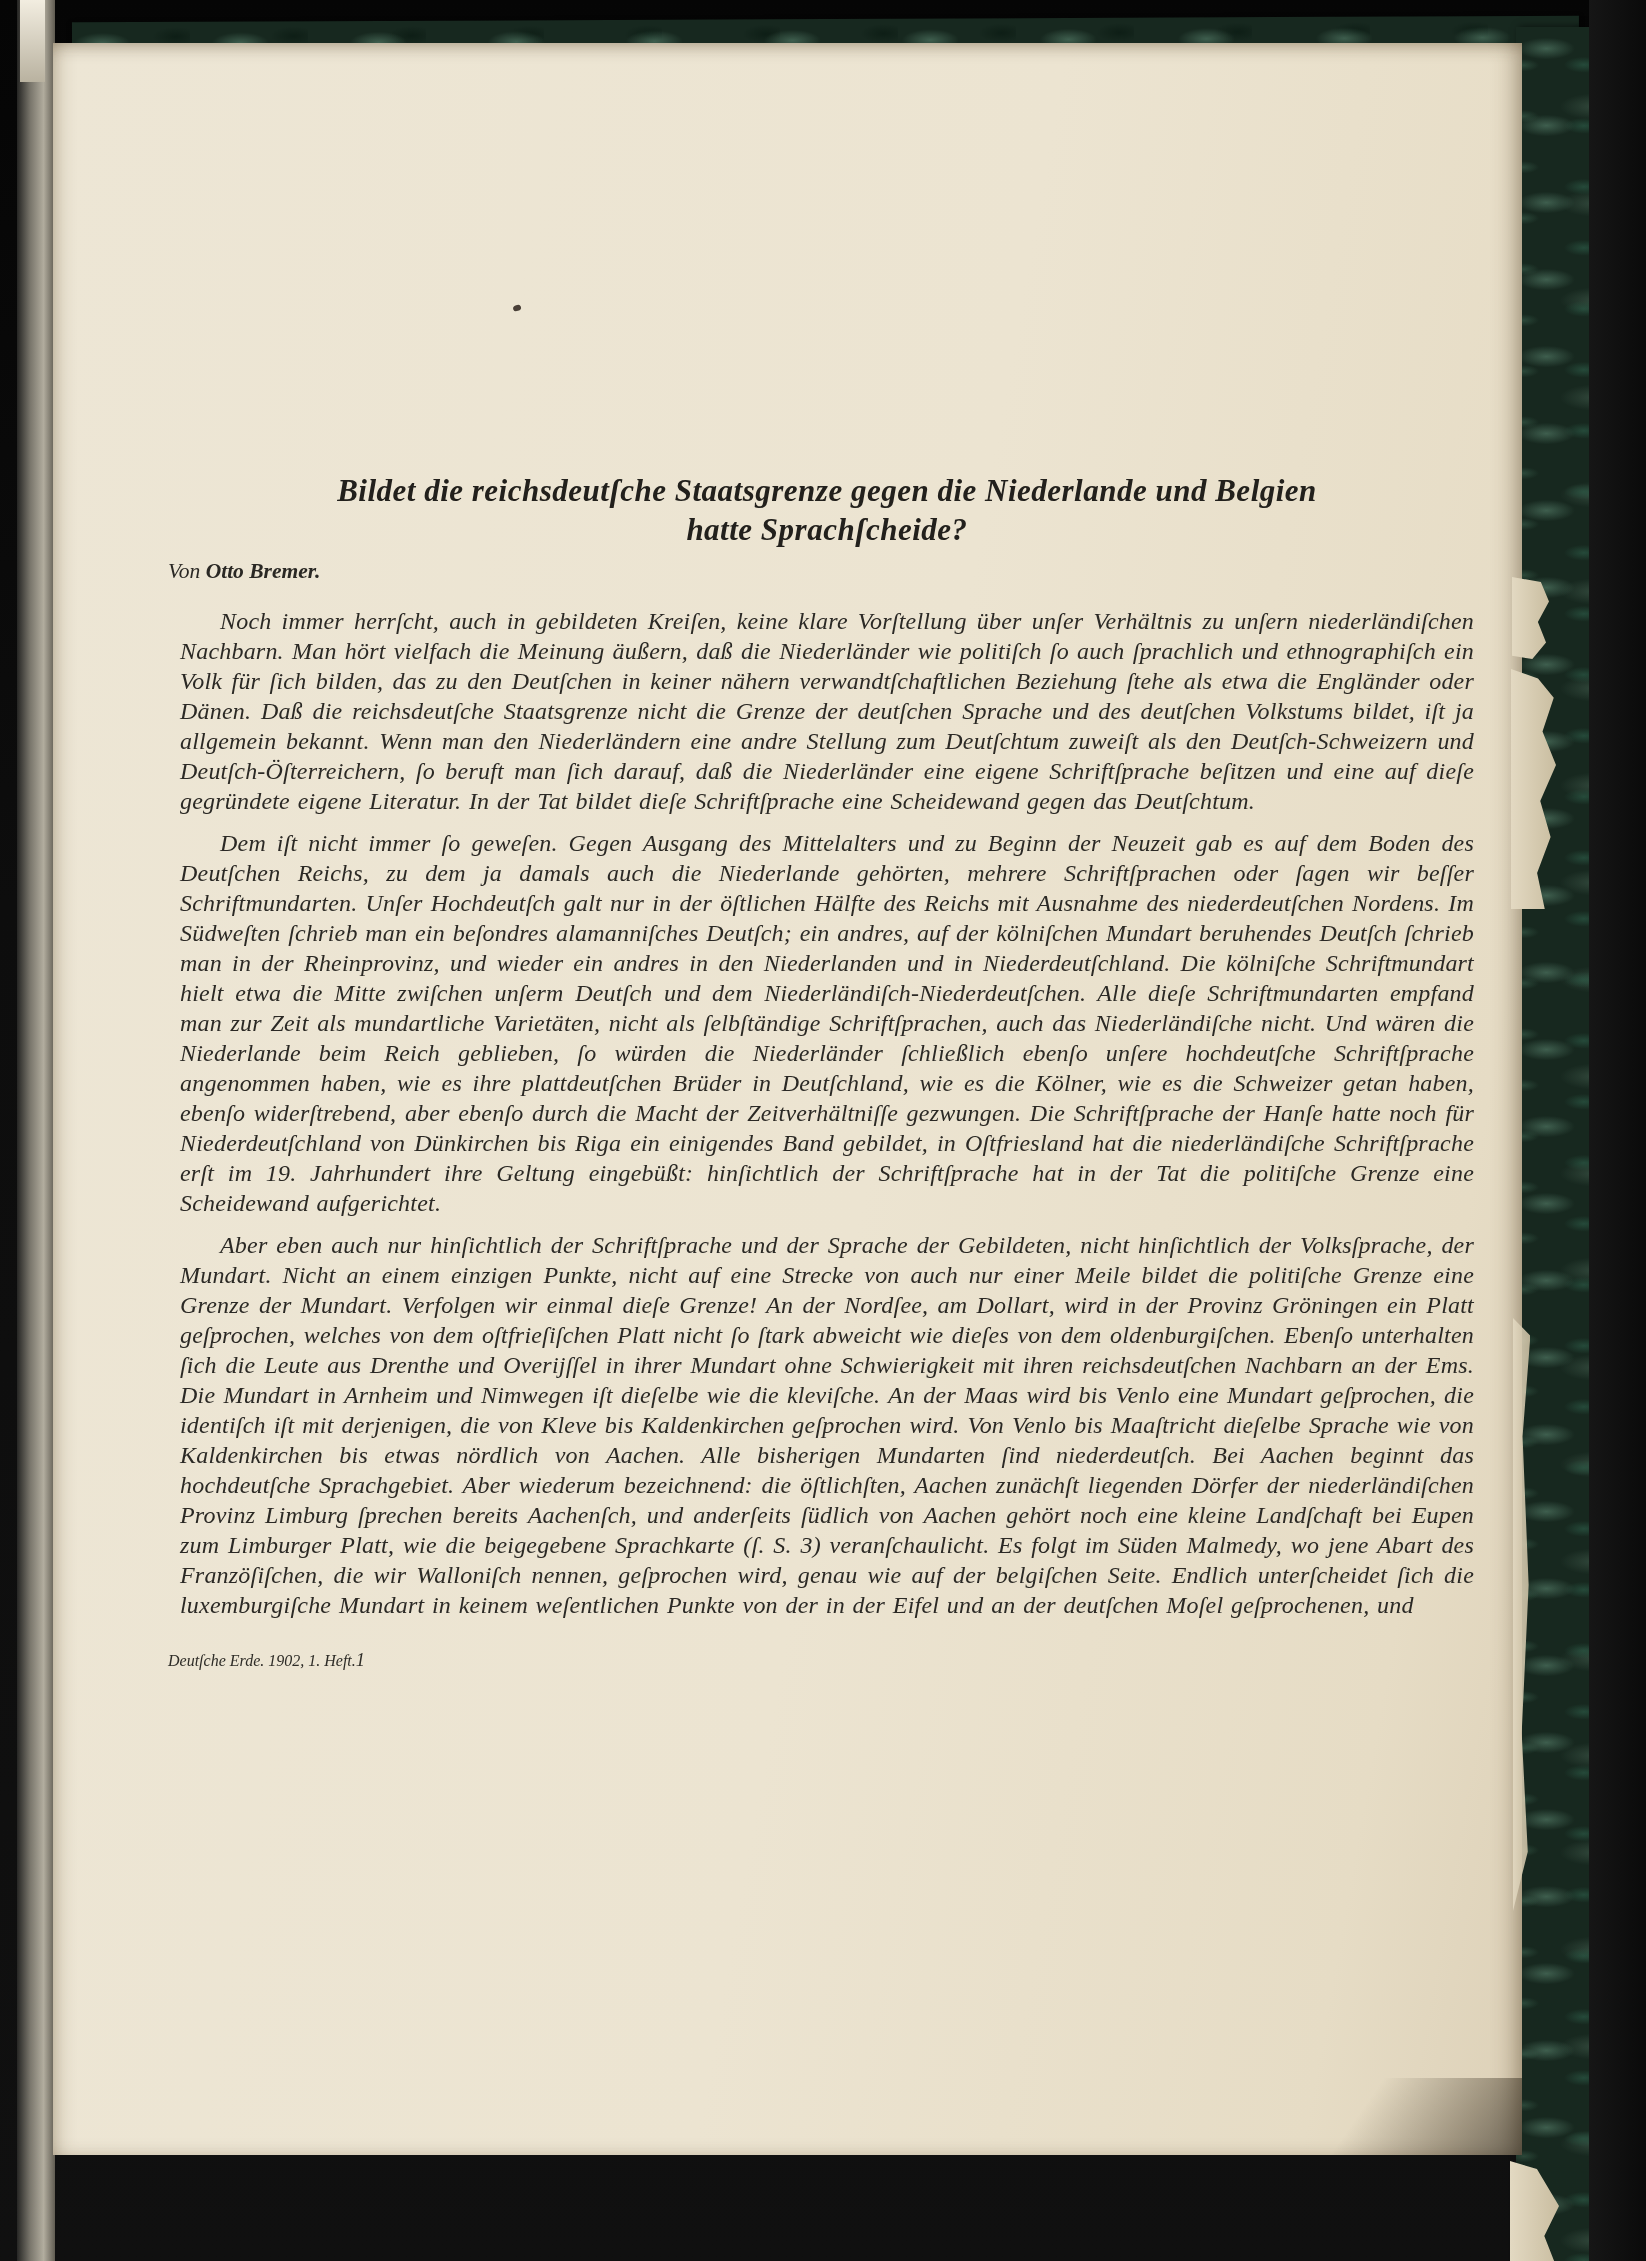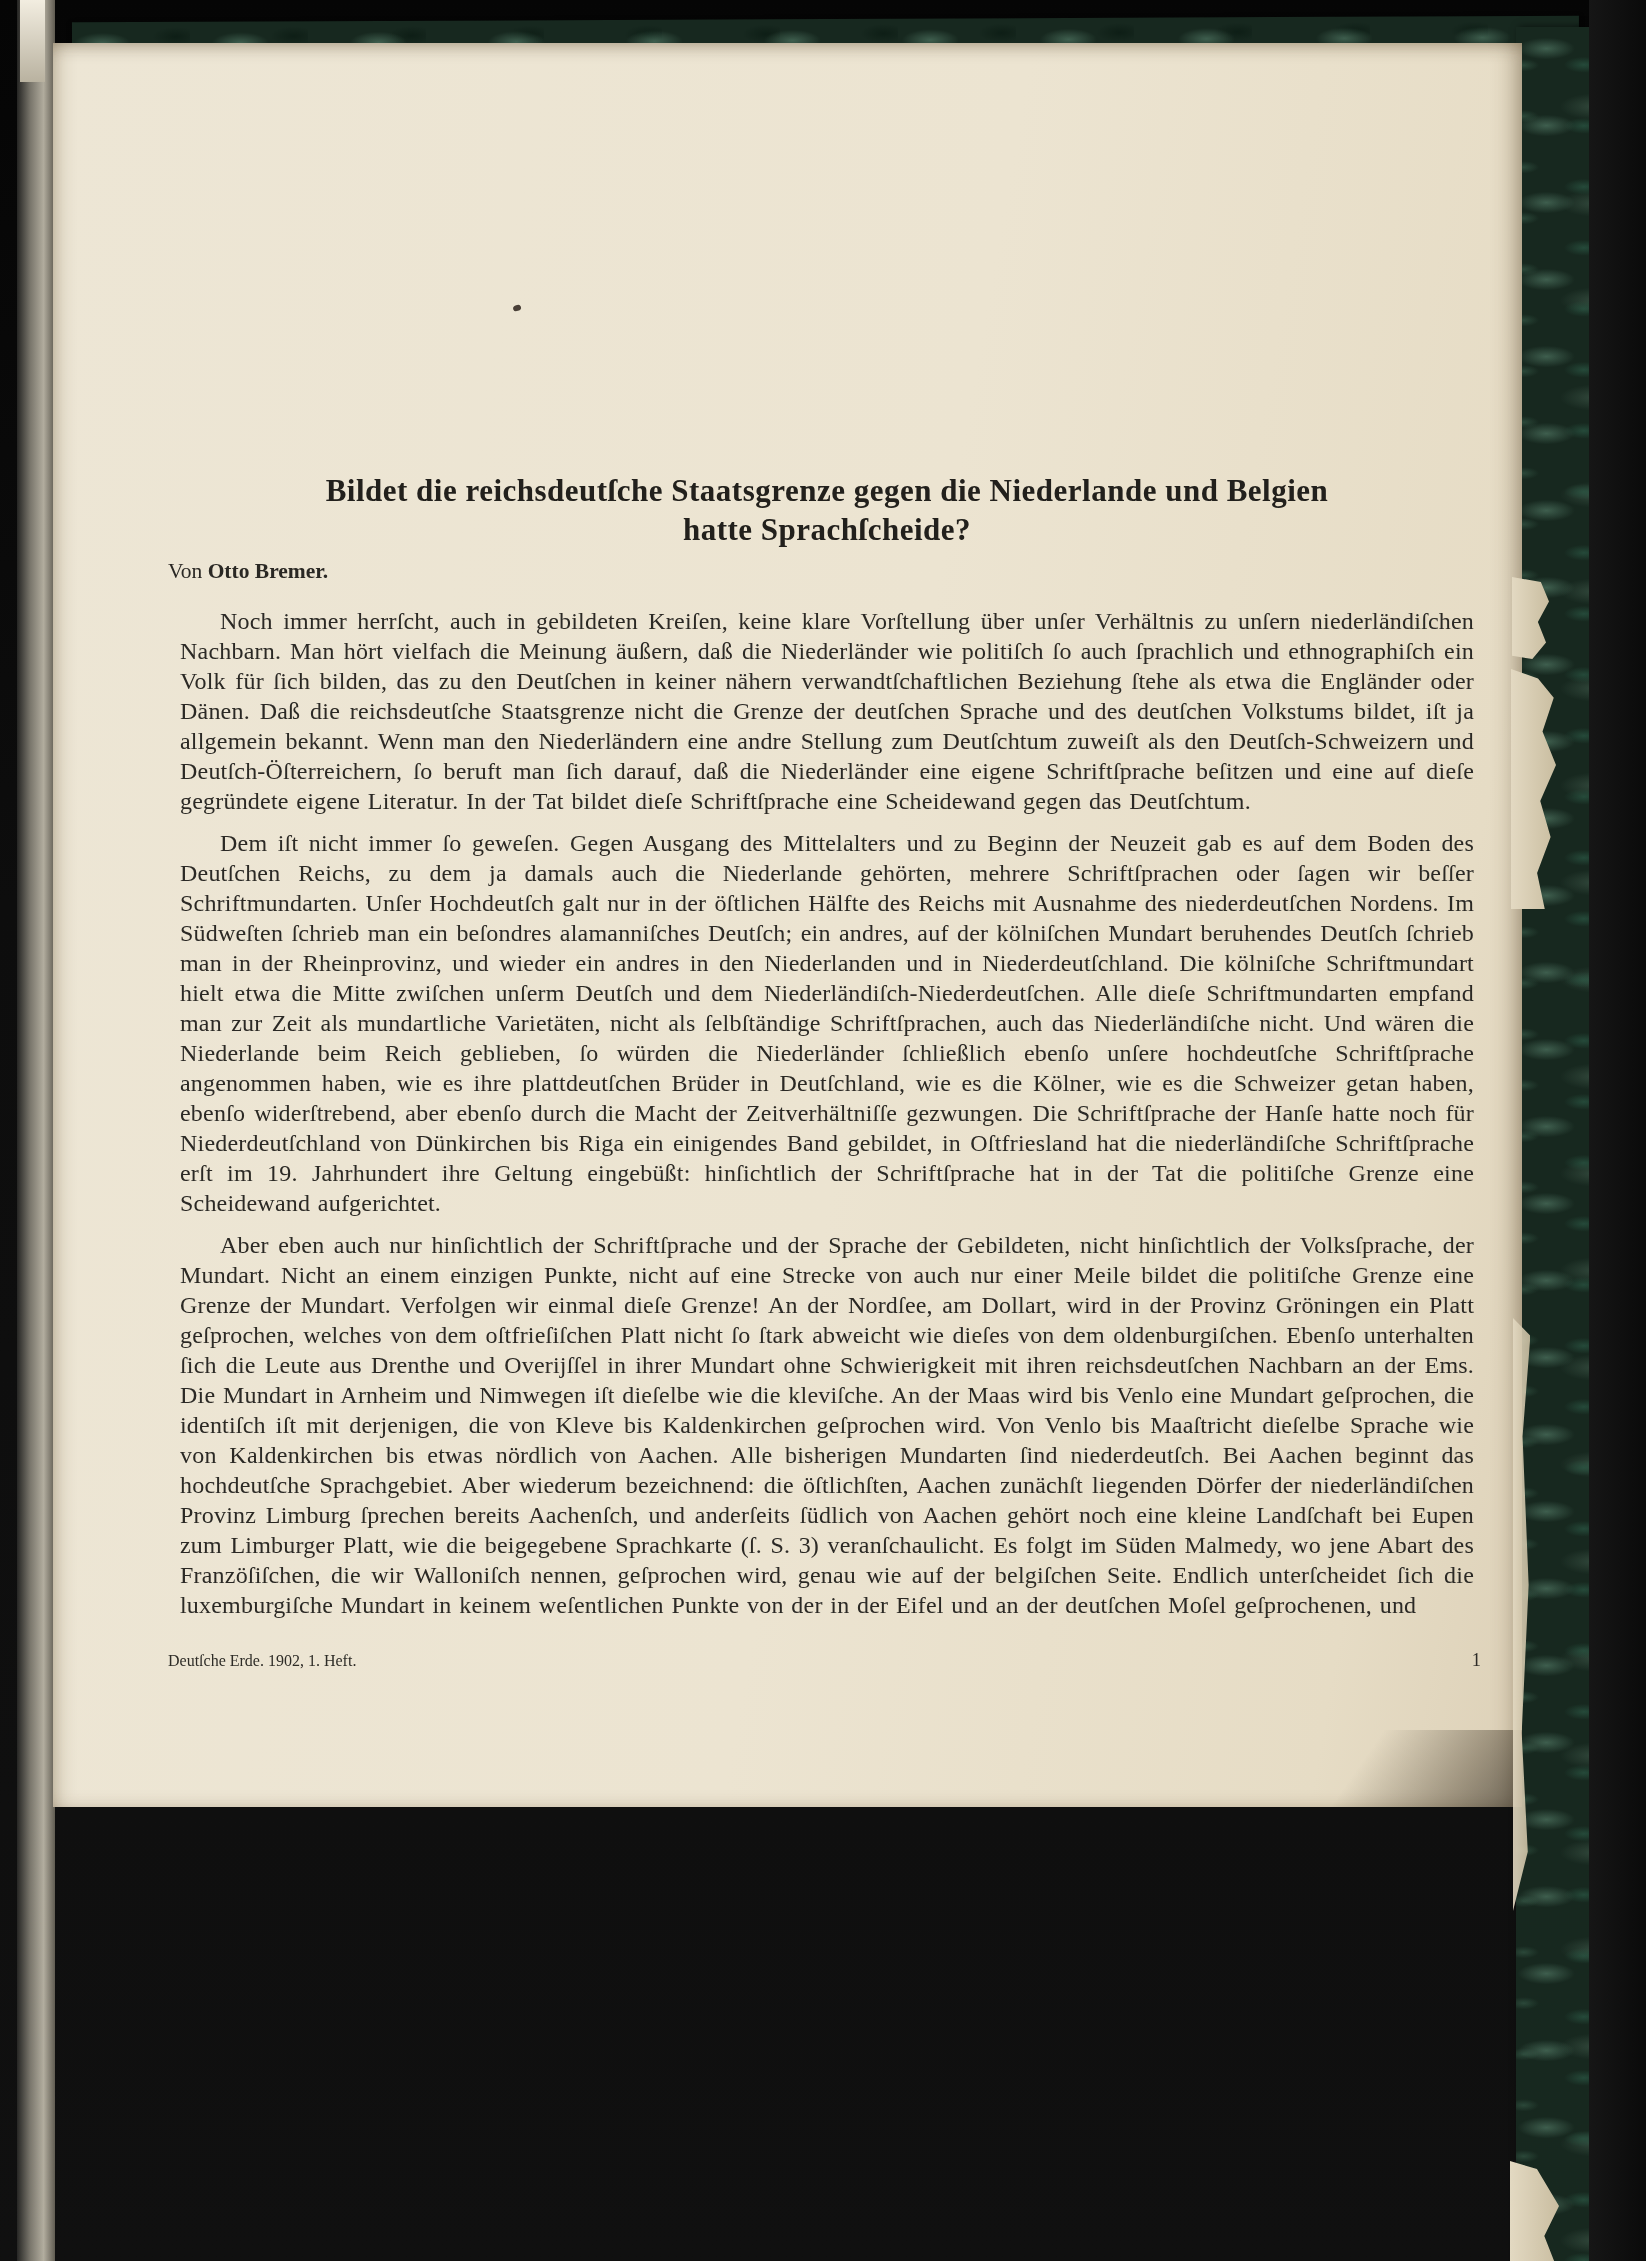--- a/index.html
+++ b/index.html
@@ -70,29 +70,30 @@
     left: 20.4px; top: 0;
     width: 24.5px; height: 82px;
     background: linear-gradient(180deg, #f2ede0, #b9b2a0);
     z-index: 2;
   }
 
   
   .page {
     position: absolute;
     left: 53px; top: 43px;
-    width: 1469px; height: 1764px;
+    width: 1469px; height: 2112px;
     z-index: 2;
     background: linear-gradient(100deg, #ede6d5 0%, #ece4d1 55%, #e6dcc5 88%, #ddd1b8 100%);
     box-shadow:
       inset 13.3px 0 20.4px -11.2px rgba(80,60,30,0.35),
       inset -15.3px 0 24.5px -10.2px rgba(70,50,25,0.45),
       inset 0 12.3px 18.4px -10.2px rgba(80,60,30,0.30);
     box-sizing: border-box;
     padding: 429px 36px 0 115px;
+    font-style: italic;
   }
 
   
   .torn {
     position: absolute;
     z-index: 3;
     background: linear-gradient(90deg, #e3d9c2, #c9bda0);
   }
   .torn-1 {
     left: 1512px; top: 577px; width: 37px; height: 82px;
@@ -154,21 +155,20 @@
     text-align: justify;
     text-indent: 40px;
     color: #2b2925;
     letter-spacing: 0.2px;
     word-spacing: 1.5px;
   }
 
   .footer {
     margin-top: 30px;
     display: flex;
-    justify-content: space-between;
     align-items: baseline;
     color: #2e2c27;
   }
   .footer-left { font-size: 16px; }
   .footer-page { font-size: 18.4px; padding-right: 5.1px; }
 </style>
 </head>
 <body>
 
 <div class="scan">

